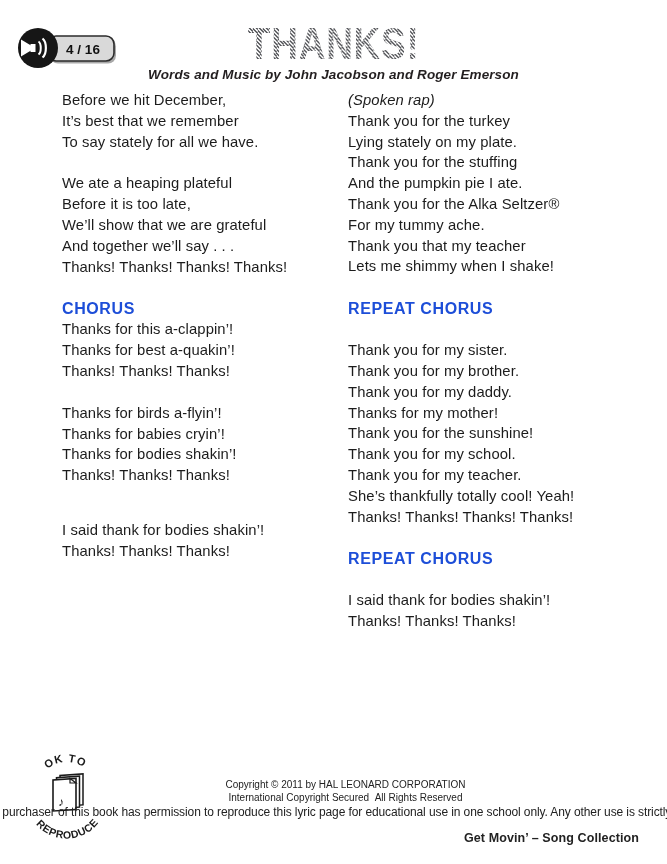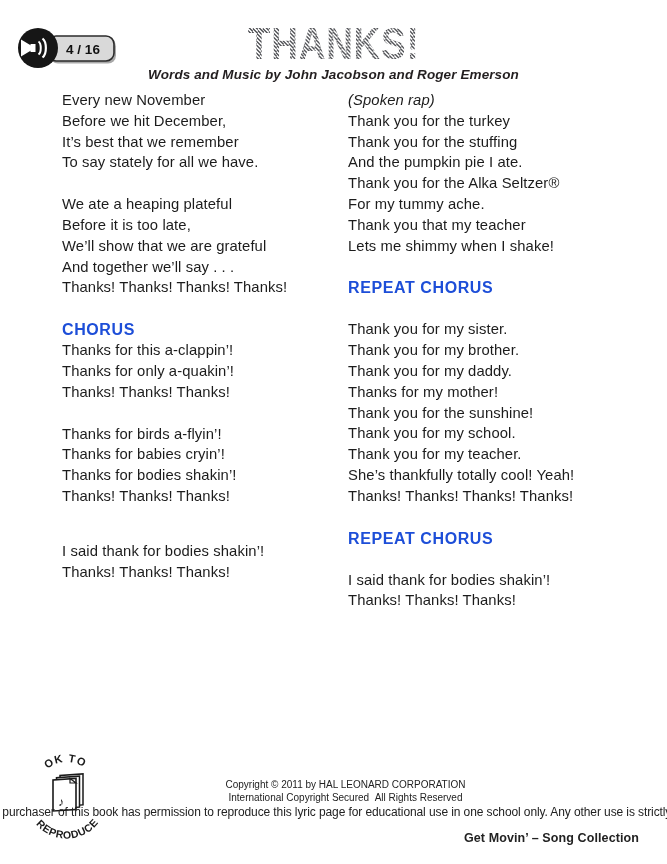--- a/index.html
+++ b/index.html
@@ -84,53 +84,53 @@
   </div>
 
   <div class="header">
     <div class="song-title">THANKS!</div>
     <div class="byline">Words and Music by John Jacobson and Roger Emerson</div>
   </div>
 
   <div class="lyrics">
     <div class="lyric-col col-left">
         <div class="stanza">
-          <div class="lyric-line">Every new November</div>
           <div class="lyric-line">Before we hit December,</div>
           <div class="lyric-line">It’s best that we remember</div>
           <div class="lyric-line">To say stately for all we have.</div>
         </div>
         <div class="stanza">
           <div class="lyric-line">We ate a heaping plateful</div>
           <div class="lyric-line">Before it is too late,</div>
           <div class="lyric-line">We’ll show that we are grateful</div>
           <div class="lyric-line">And together we’ll say . . .</div>
           <div class="lyric-line">Thanks! Thanks! Thanks! Thanks!</div>
         </div>
         <div class="lyric-heading">CHORUS</div>
         <div class="stanza">
           <div class="lyric-line">Thanks for this a-clappin’!</div>
-          <div class="lyric-line">Thanks for only a-quakin’!</div>
+          <div class="lyric-line">Thanks for best a-quakin’!</div>
           <div class="lyric-line">Thanks! Thanks! Thanks!</div>
         </div>
         <div class="stanza">
           <div class="lyric-line">Thanks for birds a-flyin’!</div>
           <div class="lyric-line">Thanks for babies cryin’!</div>
           <div class="lyric-line">Thanks for bodies shakin’!</div>
           <div class="lyric-line">Thanks! Thanks! Thanks!</div>
         </div>
         <div class="stanza">
           <div class="lyric-line">I said thank for bodies shakin’!</div>
           <div class="lyric-line">Thanks! Thanks! Thanks!</div>
         </div>
       </div>
     <div class="lyric-col col-right">
         <div class="stanza">
           <div class="lyric-line italic">(Spoken rap)</div>
           <div class="lyric-line">Thank you for the turkey</div>
+          <div class="lyric-line">Lying stately on my plate.</div>
           <div class="lyric-line">Thank you for the stuffing</div>
           <div class="lyric-line">And the pumpkin pie I ate.</div>
           <div class="lyric-line">Thank you for the Alka Seltzer®</div>
           <div class="lyric-line">For my tummy ache.</div>
           <div class="lyric-line">Thank you that my teacher</div>
           <div class="lyric-line">Lets me shimmy when I shake!</div>
         </div>
         <div class="lyric-heading">REPEAT CHORUS</div>
         <div class="stanza">
           <div class="lyric-line">Thank you for my sister.</div>

